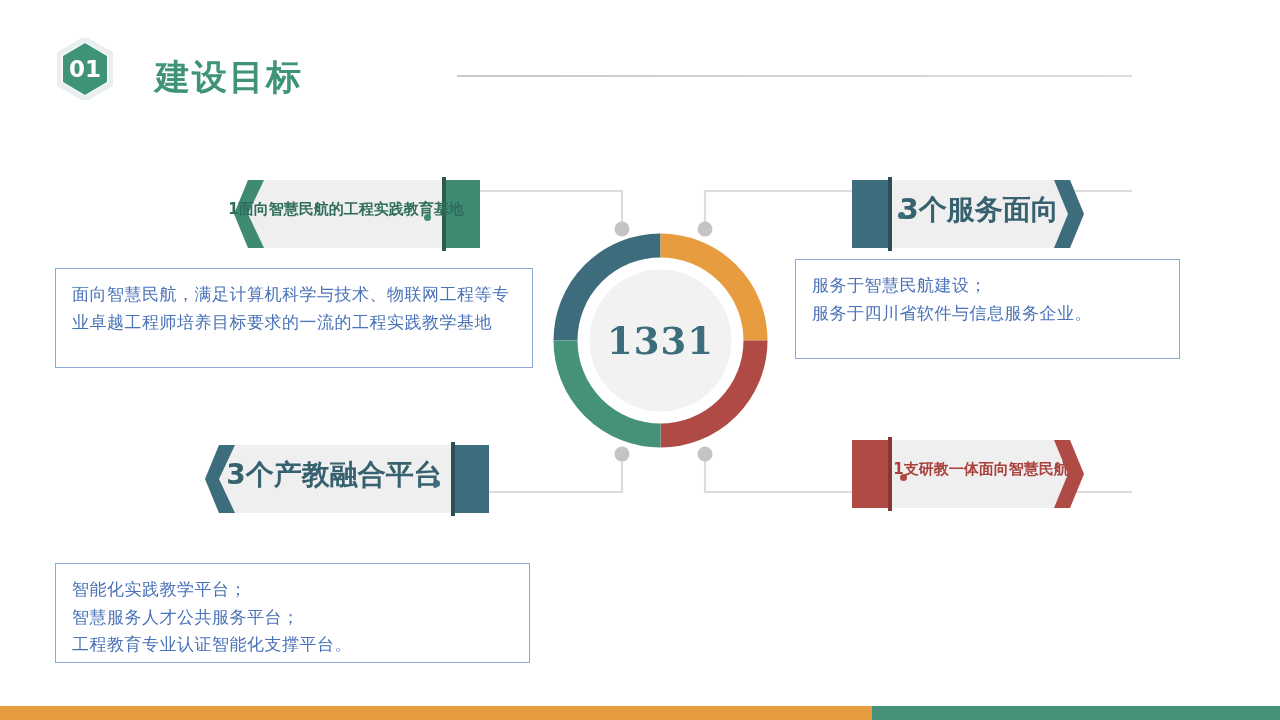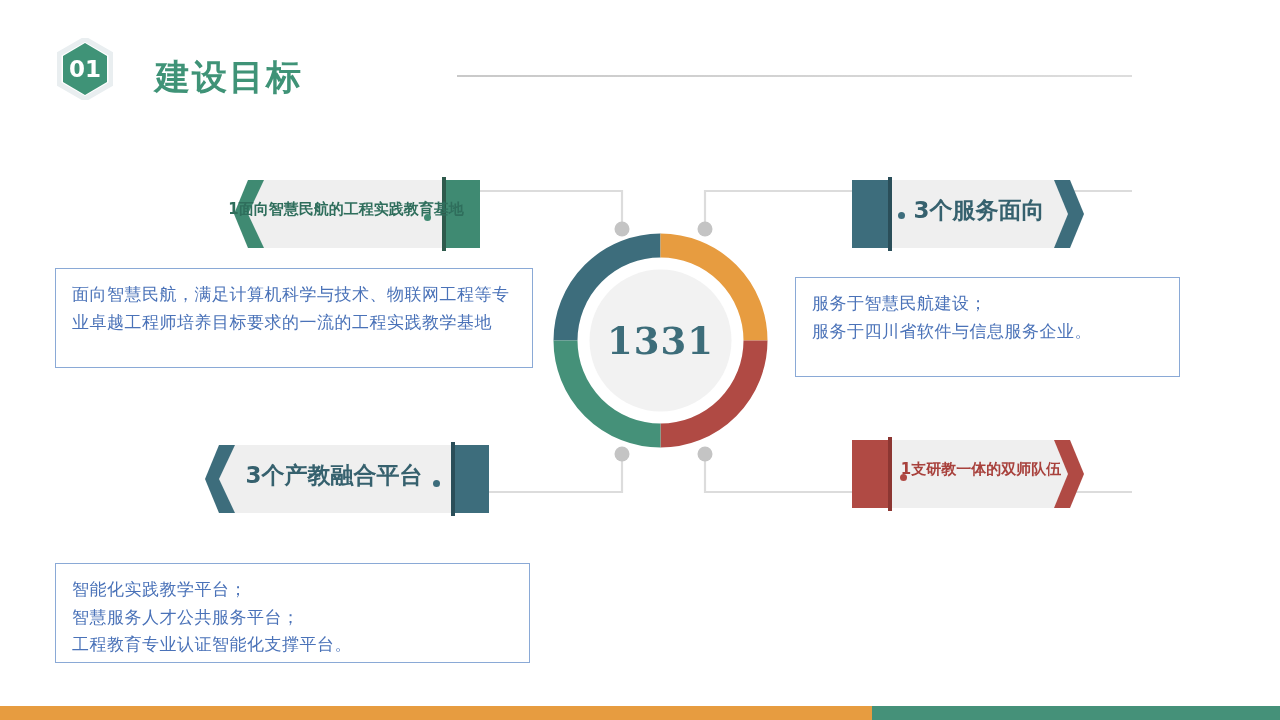--- a/index.html
+++ b/index.html
@@ -110,21 +110,21 @@
     display: flex;
     flex-direction: row;
     align-items: center;
     justify-content: center;
     font-size: 15px;
     font-weight: bold;
     line-height: 1.32;
     font-family: "DejaVu Sans", sans-serif;
     white-space: nowrap;
   }
-  .rb-text.big { font-size: 23px; align-items: center; }
+  .rb-text.big { font-size: 28px; align-items: center; }
   .rb-dot {
     position: absolute;
     width: 7px;
     height: 7px;
     border-radius: 50%;
   }
 
   
   .descbox {
     position: absolute;
@@ -239,30 +239,30 @@
   </div>
 
   <div class="ribbon" style="left:852px; top:432px; width:232px;">
     <svg class="rb-svg" width="232" height="84" viewBox="0 0 232 84">
       <polygon points="0,8 218,8 232,42 218,76 0,76" fill="#b04a44"></polygon>
       <polygon points="40,8 202,8 216,42 202,76 40,76" fill="#efefef"></polygon>
       <rect x="36" y="5" width="4" height="74" fill="#8c3632"></rect>
     </svg>
     <div class="rb-text" style="left:56px; width:146px; color:#a8413c;">
       <span>1支研教一体</span>
-      <span>的双师队伍</span>
+      <span>面向智慧民航</span>
     </div>
     <div class="rb-dot" style="left:48px; top:42px; background:#b04a44;"></div>
   </div>
 
   <div class="descbox wrapbox" style="left:55px; top:268px; width:478px; height:100px;">
     <span class="ln">面向智慧民航，满足计算机科学与技术、物联网工程等专业卓越工程师培养目标要求的一流的工程实践教学基地</span>
   </div>
 
-  <div class="descbox" style="left:795px; top:277px; width:385px; height:100px;">
+  <div class="descbox" style="left:795px; top:259px; width:385px; height:100px;">
     <span class="ln">服务于智慧民航建设；</span>
     <span class="ln">服务于四川省软件与信息服务企业。</span>
   </div>
 
   <div class="descbox" style="left:55px; top:524px; width:475px; height:100px;margin-top:39px;">
     <span class="ln">智能化实践教学平台；</span>
     <span class="ln">智慧服务人才公共服务平台；</span>
     <span class="ln">工程教育专业认证智能化支撑平台。</span>
   </div>
 

